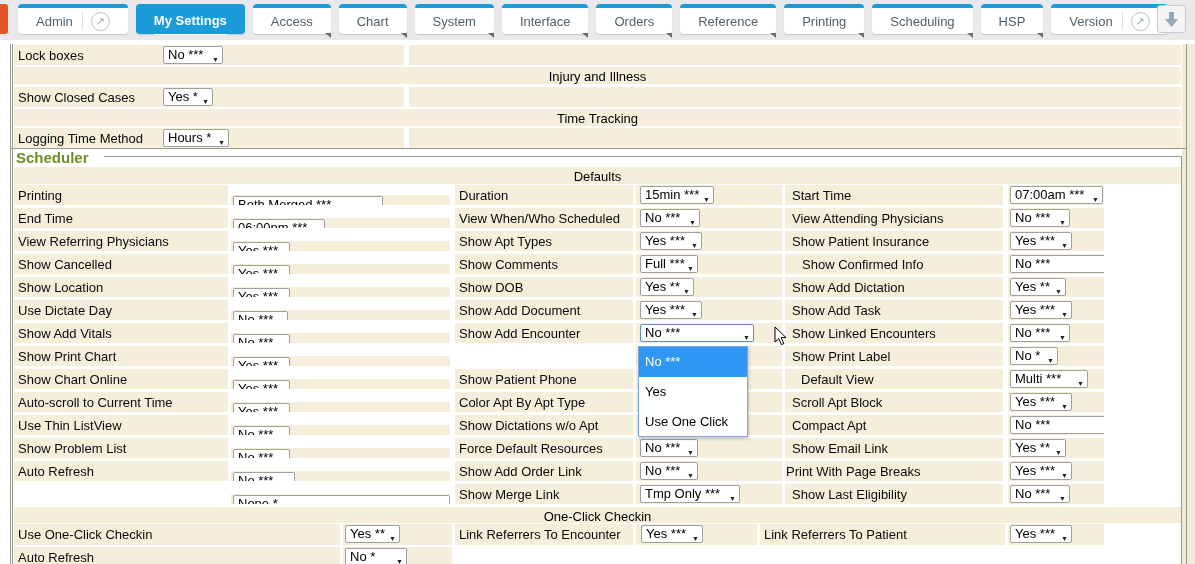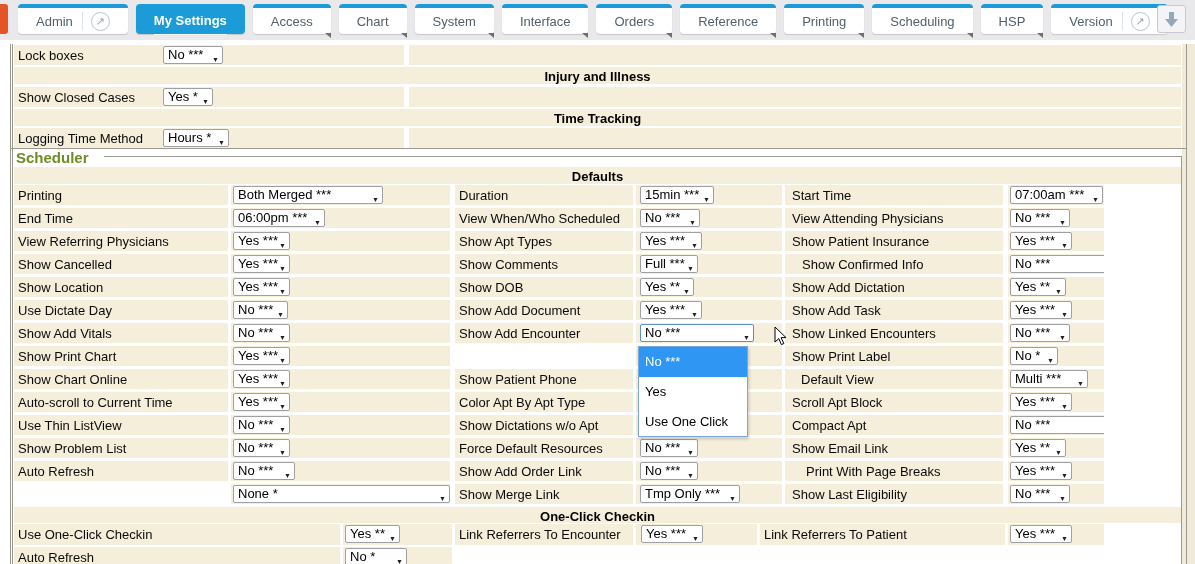--- a/index.html
+++ b/index.html
@@ -34,26 +34,26 @@
   .vline{position:absolute;width:1px;background:var(--line);}
   .hline{position:absolute;height:1px;background:var(--line);}
   .right-margin{position:absolute;left:1182px;top:44px;width:13px;height:520px;background:#f0ead9;}
   .legend{position:absolute;left:16px;top:149px;font-size:15px;font-weight:bold;color:var(--green);}
 
   
   .frow{position:absolute;left:14px;width:1167px;height:20px;}
   .hrow{height:17px;}
   .cell{position:absolute;top:0;bottom:0;background:var(--cream);overflow:hidden;white-space:nowrap;}
   .cH{left:0;width:1167px;text-align:center;}
-  .hlbl{font-size:13px;font-weight:bold;line-height:17px;color:#000;}
+  .hlbl{font-size:13px;font-weight:normal;line-height:17px;color:#000;}
   .lbl{font-size:13px;color:#0a0a0a;display:inline-block;padding:3px 0 0 4px;}
   
   .cT1{left:0;width:168px;} .cT2{left:147px;width:243px;} .cT3{left:395px;width:772px;}
   
-  .cA{left:0;width:214px;}  .cB{left:217px;width:219px;}
+  .cA{left:0;width:214px;}  .cB{left:217px;width:219px;margin-top:10px;}
   .cC{left:441px;width:178px;} .cD{left:622px;width:146px;}
   .cE{left:771px;width:218px;} .cF{left:994px;width:96px;}
   .cG{left:1093px;width:74px;background:#fff;}
   
   .cU1{left:0;width:326px;} .cU2{left:329px;width:109px;}
   .cU4{left:622px;width:121px;} .cU5{left:746px;width:245px;}
   .wfill{background:#fff;}
 
   
   .sel{display:inline-block;position:relative;height:18px;margin:1px 0 0 2px;background:#fff;
@@ -286,21 +286,21 @@
   <div class="cell cE"><span class="lbl" style="padding-left:7px">Show Email Link</span></div>
   <div class="cell cF"><span class="sel" style="width:56px"><span>Yes **</span><span class="arr"></span></span></div>
   <div class="cell cG"></div>
 </div>
 
 <div class="frow" style="top:461px">
   <div class="cell cA"><span class="lbl">Auto Refresh</span></div>
   <div class="cell cB"><span class="sel" style="width:62px"><span>No ***</span><span class="arr"></span></span></div>
   <div class="cell cC"><span class="lbl">Show Add Order Link</span></div>
   <div class="cell cD"><span class="sel" style="width:58px;margin-left:4px"><span>No ***</span><span class="arr"></span></span></div>
-  <div class="cell cE"><span class="lbl" style="padding-left:21px">Print With Page Breaks</span></div>
+  <div class="cell cE"><span class="lbl" style="padding-left:1px">Print With Page Breaks</span></div>
   <div class="cell cF"><span class="sel" style="width:62px"><span>Yes ***</span><span class="arr"></span></span></div>
   <div class="cell cG"></div>
 </div>
 
 <div class="frow" style="top:484px">
   <div class="cell cB"><span class="sel" style="width:217px"><span>None *</span><span class="arr"></span></span></div>
   <div class="cell cC"><span class="lbl">Show Merge Link</span></div>
   <div class="cell cD"><span class="sel" style="width:100px;margin-left:4px"><span>Tmp Only ***</span><span class="arr"></span></span></div>
   <div class="cell cE"><span class="lbl" style="padding-left:7px">Show Last Eligibility</span></div>
   <div class="cell cF"><span class="sel" style="width:60px"><span>No ***</span><span class="arr"></span></span></div>

